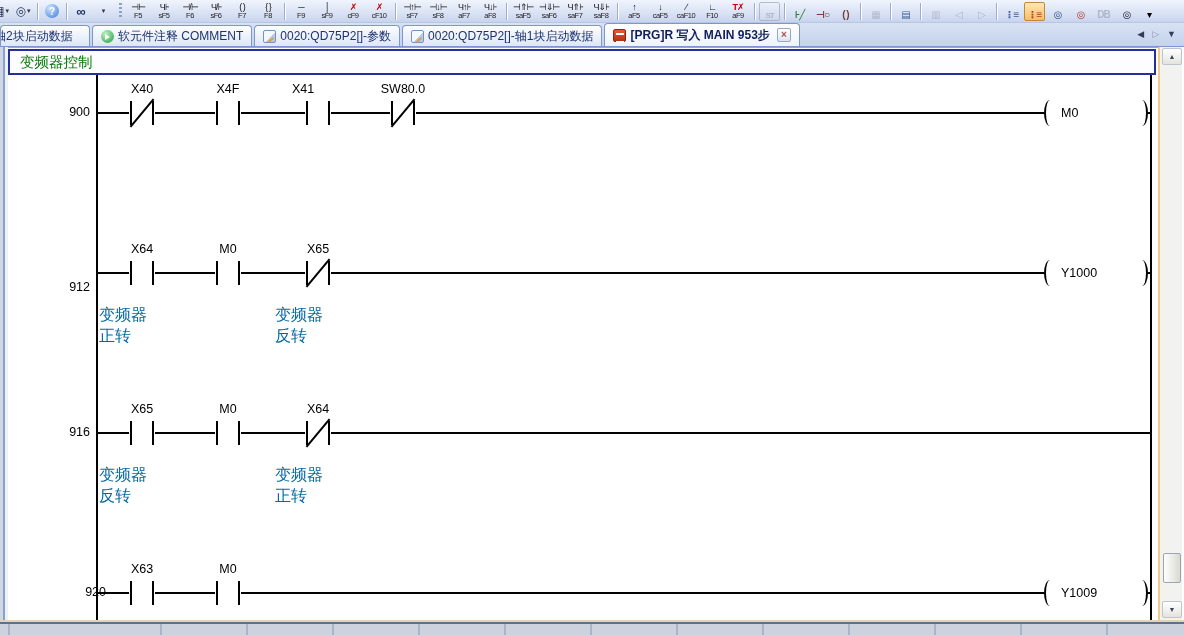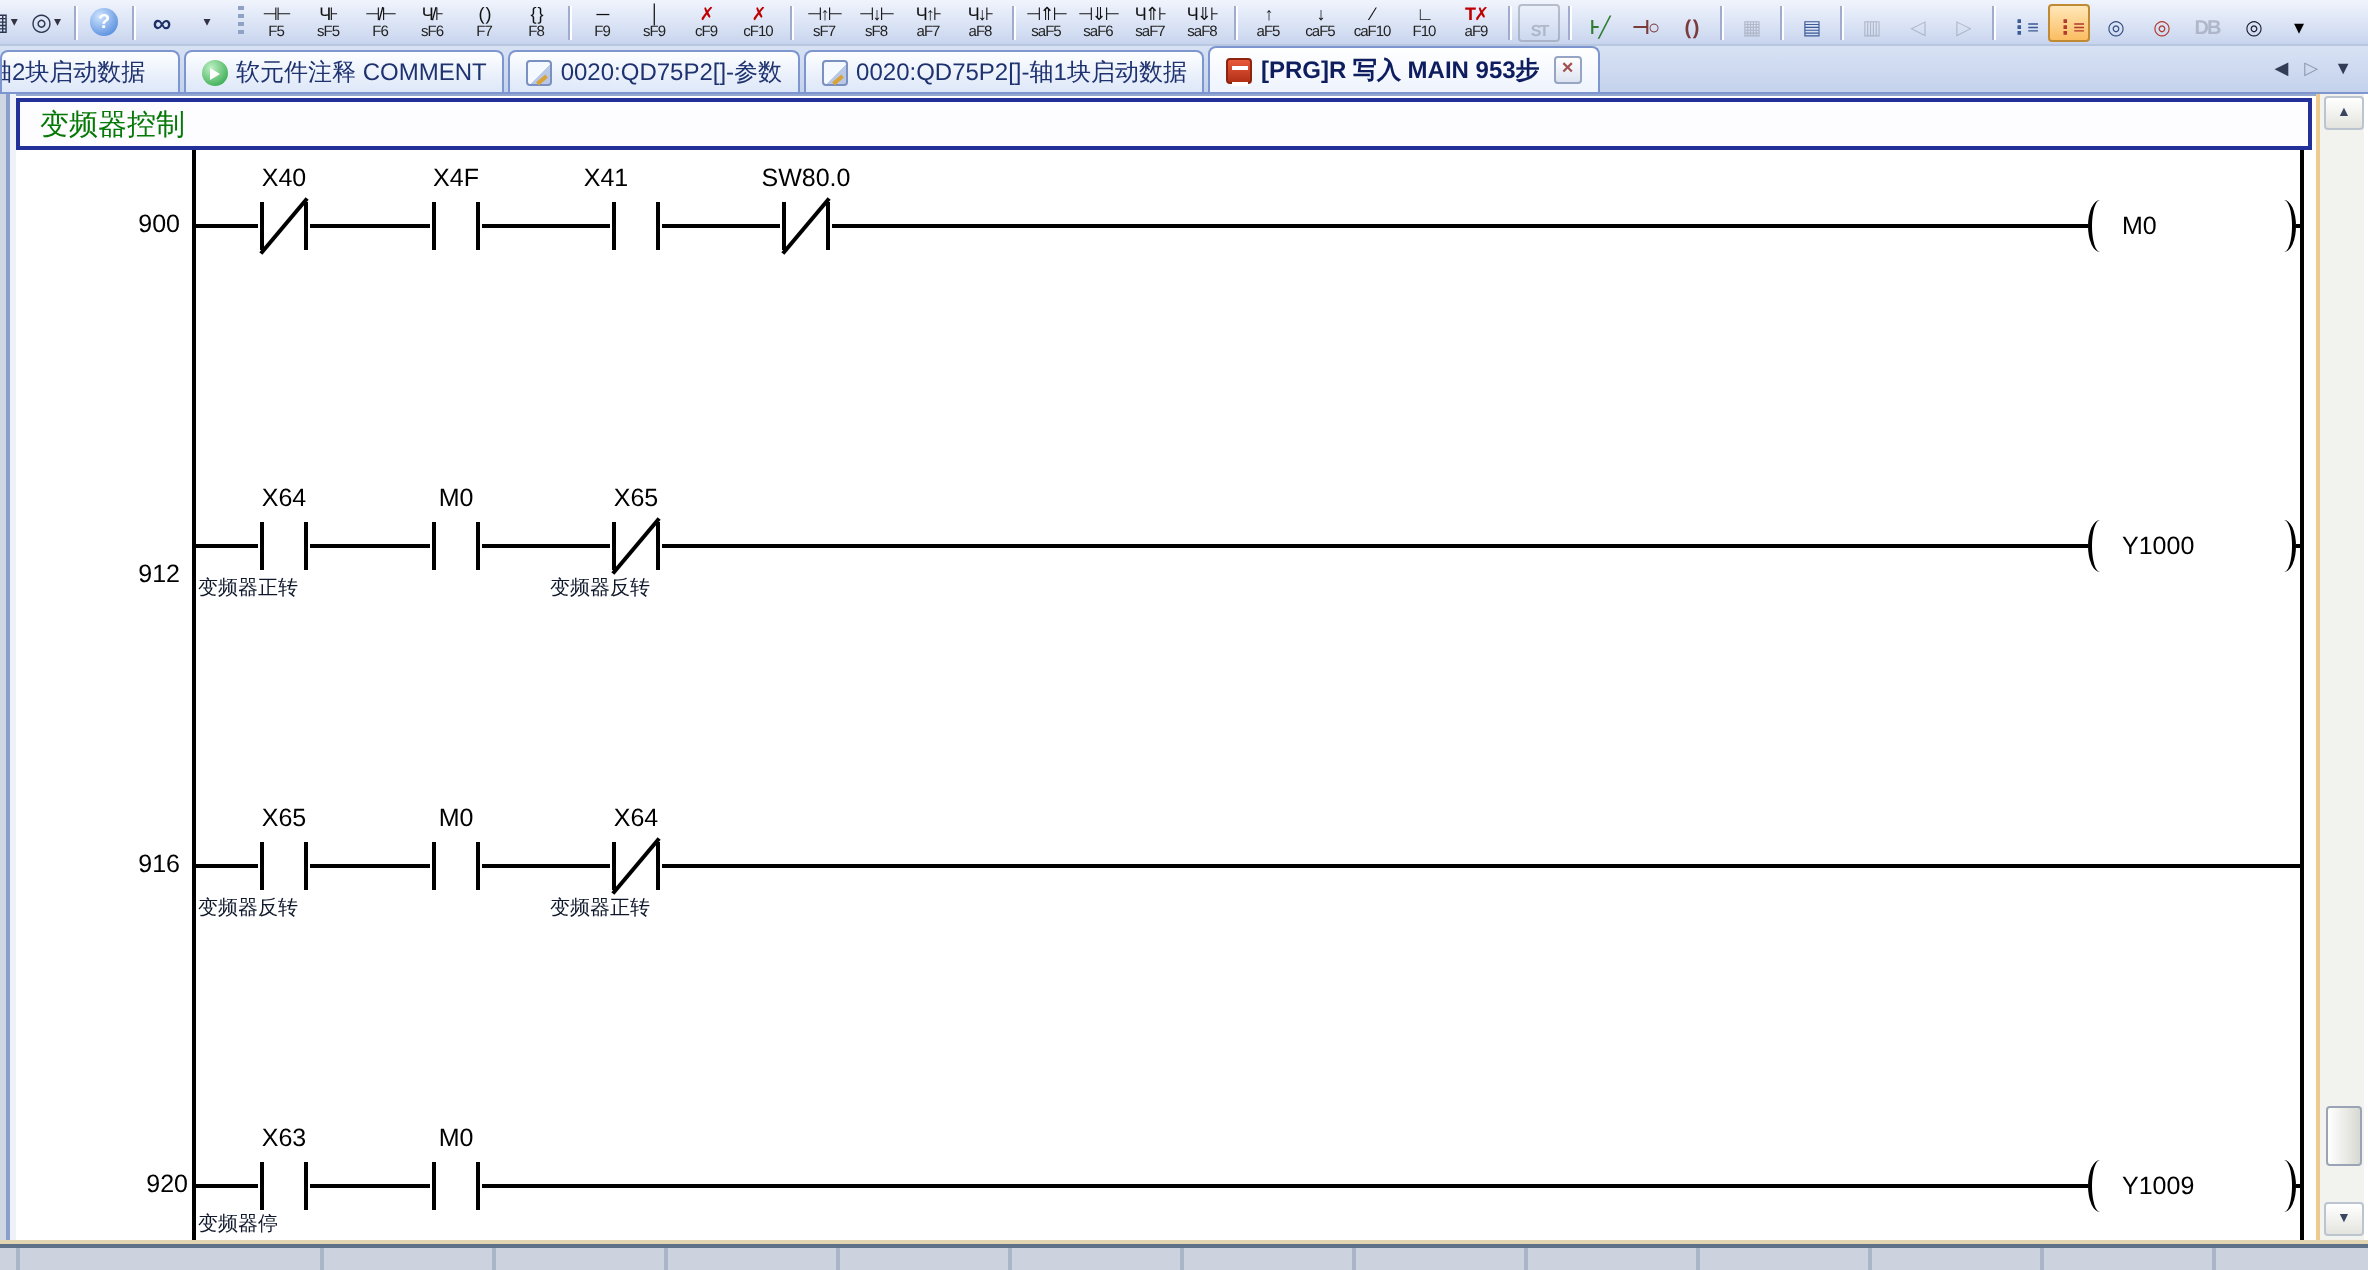--- a/index.html
+++ b/index.html
@@ -76,21 +76,21 @@
   .rail { position:absolute; width:2px; background:#000; }
   .wire { position:absolute; height:2px; background:#000; }
   .step { position:absolute; width:54px; text-align:right; font-size:12.5px; color:#000; }
   .lbl { position:absolute; width:86px; text-align:center; font-size:12.5px; color:#000; white-space:nowrap; }
   .ct { position:absolute; width:26px; height:24px; background:#fff; }
   .ct .b { position:absolute; top:0; width:2px; height:24px; background:#000; }
   .ct .b.l { left:1px; } .ct .b.r { right:1px; }
   .ct .sl { display:none; }
   .ct.nc .sl { display:block; position:absolute; left:-5px; top:11px; width:36px; height:0;
     border-top:2px solid #000; transform:rotate(-50deg); }
-  .cmt { position:absolute; width:60px; color:#0f172a; font-size:10px; line-height:21px; }
+  .cmt { position:absolute; width:60px; color:#0369a1; font-size:16px; line-height:21px;margin-top:20px; }
   .coil { position:absolute; left:1044px; width:104px; height:30px; background:#fff;
     display:flex; align-items:center; }
   .arc { width:12px; height:26px; flex:0 0 auto; }
   .arc.l { border-left:2px solid #000; border-radius:50% 0 0 50%/50% 0 0 50%; }
   .arc.r { border-right:2px solid #000; border-radius:0 50% 50% 0/0 50% 50% 0; margin-left:auto; }
   .coil .clbl { font-size:12.5px; color:#000; margin-left:5px; white-space:nowrap; }
 
   
   .vscroll { position:absolute; left:1158px; top:47px; width:24px; height:573px;
     background:#f2f2ee; border-left:2px solid #ecca90; }
@@ -396,21 +396,21 @@
     </div>
   <div class="ct nc" style="left:305px;top:421px">
       <i class="b l"></i>
       <i class="b r"></i>
       <i class="sl"></i>
     </div>
   <div class="cmt" style="left:99px;top:444px">变频器反转</div>
   <div class="cmt" style="left:275px;top:444px">变频器正转</div>
 
   <div class="wire" style="left:97px;top:592px;width:1055px"></div>
-  <div class="step" style="left:40px;top:585px">920</div>
+  <div class="step" style="left:52px;top:585px">920</div>
   <div class="lbl" style="left:99px;top:562px">X63</div>
   <div class="lbl" style="left:185px;top:562px">M0</div>
   <div class="ct" style="left:129px;top:581px">
       <i class="b l"></i>
       <i class="b r"></i>
     </div>
   <div class="ct" style="left:215px;top:581px">
       <i class="b l"></i>
       <i class="b r"></i>
     </div>

